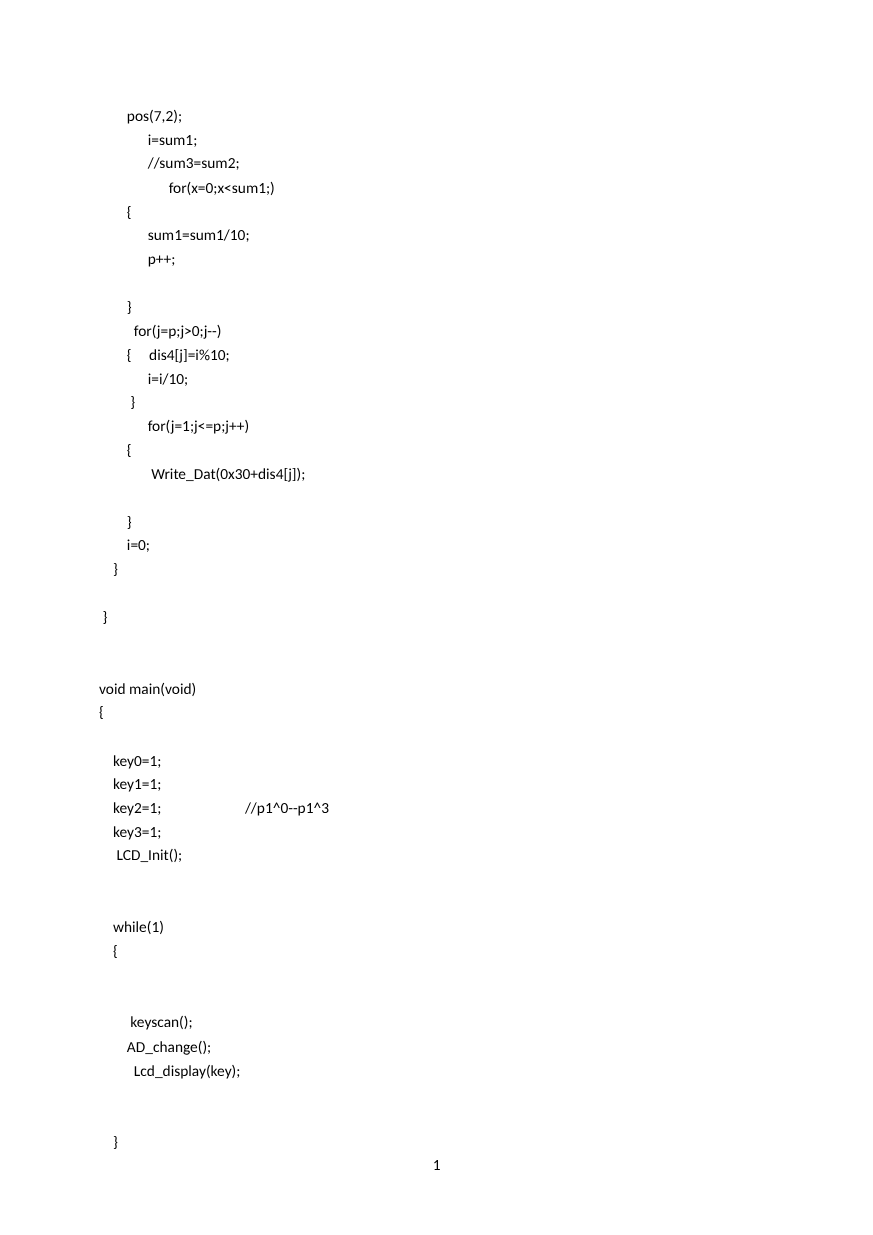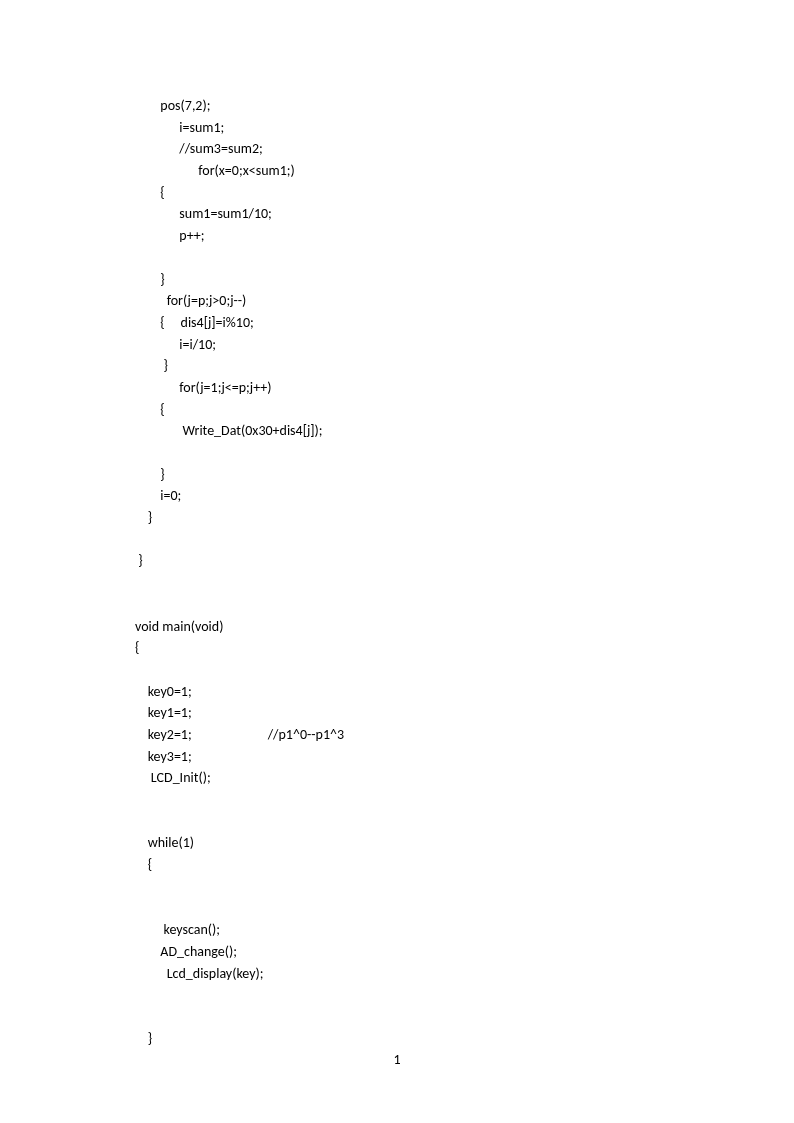--- a/index.html
+++ b/index.html
@@ -9,21 +9,20 @@
       height: 1123px;
       position: relative;
       font-family: Calibri, 'Segoe UI', Arial, sans-serif;
       font-size: 14px;
       line-height: 1.55;
       color: #000000;
     }
     .page {
       padding: 95px 90px 60px 90px;
       white-space: pre;
-      margin-left: 45px;
     }
     .code-line {
       display: block;
       min-height: 1.55em;
     }
     .page-number {
       position: absolute;
       bottom: 52px;
       left: 0;
       width: 100%;

